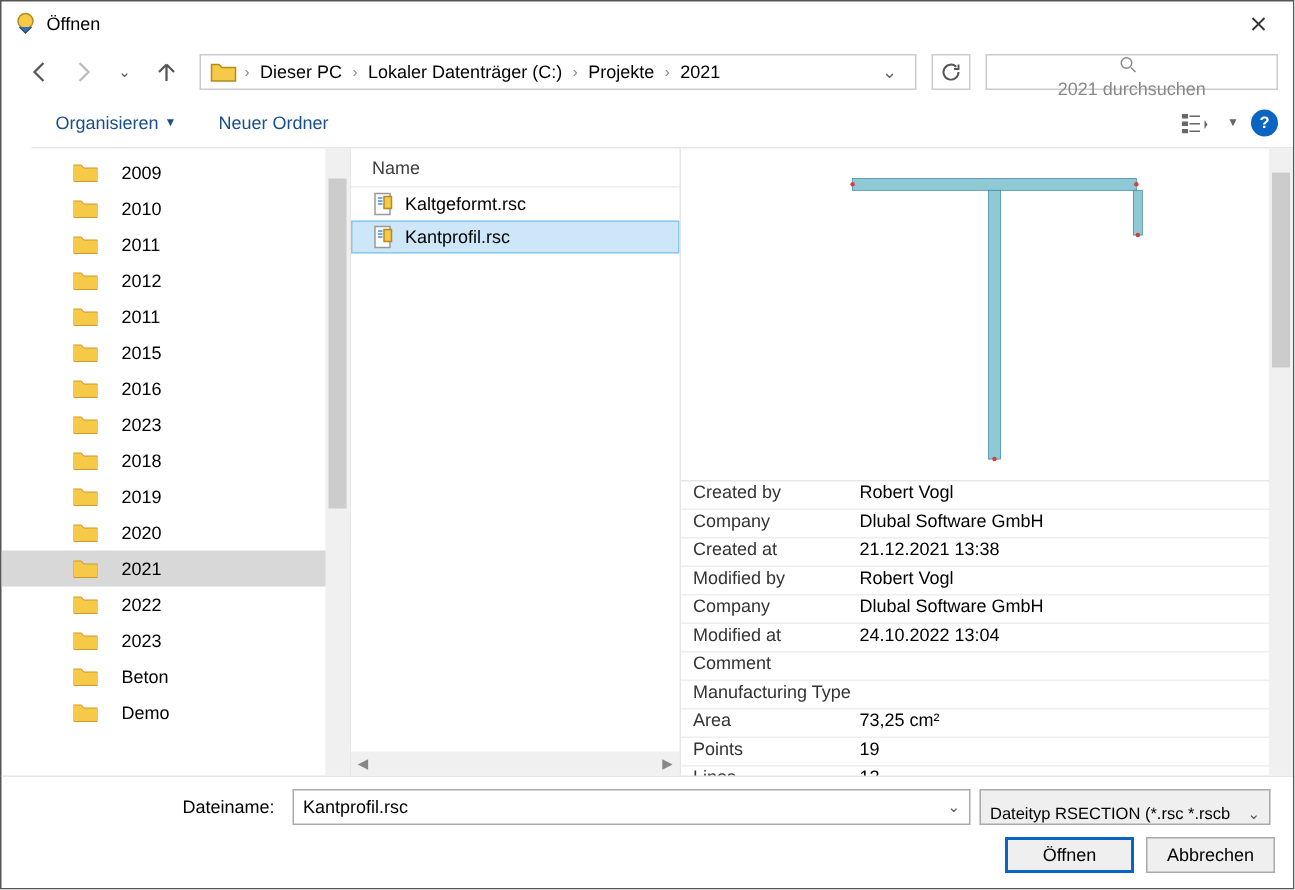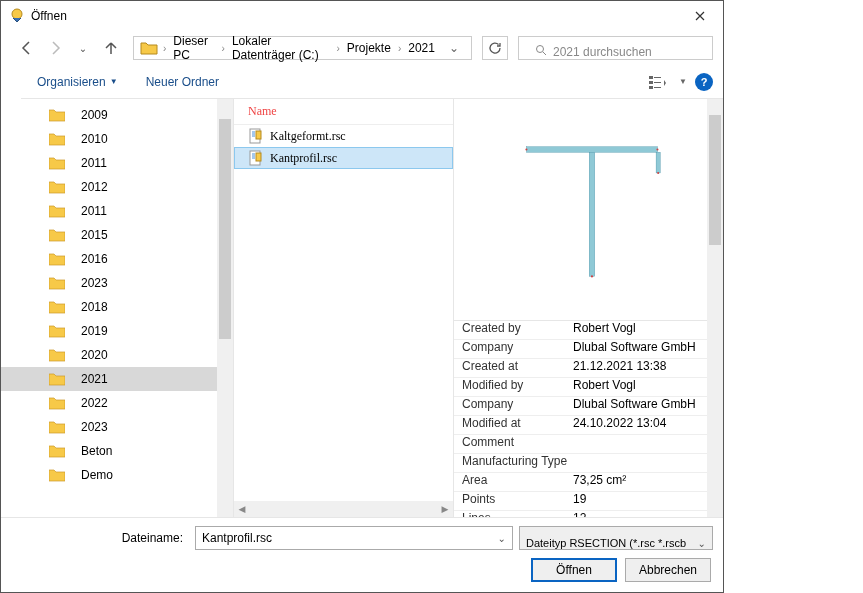--- a/index.html
+++ b/index.html
@@ -1,33 +1,33 @@
 <!DOCTYPE html>
 <html><head>
 <meta charset="utf-8">
 <style>
   * { box-sizing: border-box; margin: 0; padding: 0; }
   body { font-family: "Segoe UI", Tahoma, sans-serif; font-size: 12px; color: #000; background: #fff; }
-  .window { width: 724px; height: 593px; border: 1px solid #555; display: flex; flex-direction: column; background: #fff; }
+  .window { width: 863px; height: 593px; border: 1px solid #555; display: flex; flex-direction: column; background: #fff; }
 
   .titlebar { height: 30px; display: flex; align-items: center; padding: 0 0 0 8px; }
   .titlebar .app-icon { width: 16px; height: 16px; margin-right: 6px; }
   .titlebar .title { flex: 1; font-size: 12px; }
   .titlebar .close { width: 46px; height: 30px; display: flex; align-items: center; justify-content: center; }
 
   .navbar { height: 34px; display: flex; align-items: center; padding: 0 10px 0 14px; gap: 4px; }
   .nav-btn { width: 24px; height: 24px; display: flex; align-items: center; justify-content: center; color: #888; }
   .nav-btn.active { color: #333; }
   .breadcrumb { flex: 1; height: 24px; border: 1px solid #ccc; display: flex; align-items: center; padding: 0 4px; gap: 2px; margin: 0 6px; }
   .bc-folder-icon { width: 18px; height: 18px; margin: 0 2px; }
   .bc-item { padding: 0 4px; cursor: default; }
   .bc-sep { color: #888; font-size: 10px; padding: 0 1px; }
   .bc-down { margin-left: auto; padding: 0 8px; color: #666; }
   .refresh-btn { width: 26px; height: 24px; border: 1px solid #ccc; display: flex; align-items: center; justify-content: center; }
-  .searchbox { width: 195px; height: 24px; border: 1px solid #ccc; display: flex; align-items: flex-end; padding: 0 16px; color: #888; margin-left: 6px; }
+  .searchbox { width: 195px; height: 24px; border: 1px solid #ccc; display: flex; align-items: center; padding: 0 16px; color: #888; margin-left: 6px; flex-direction: column; }
   .searchbox .s-icon { margin-right: 6px; }
 
   .toolbar { height: 34px; border-bottom: 1px solid #e6e6e6; display: flex; align-items: center; padding: 0 10px; margin-left: 20px; }
   .tb-btn { padding: 4px 6px; color: #1a4e8a; display: flex; align-items: center; gap: 4px; }
   .tb-btn .caret { font-size: 8px; }
   .tb-right { margin-left: auto; display: flex; align-items: center; gap: 8px; }
   .view-icon { width: 26px; height: 20px; border: 1px solid transparent; display: flex; align-items: center; justify-content: center; }
   .help-icon { width: 18px; height: 18px; border-radius: 50%; background: #0a64c2; color: #fff; display: flex; align-items: center; justify-content: center; font-size: 11px; font-weight: bold; }
 
   .body { flex: 1; display: flex; min-height: 0; }
@@ -35,22 +35,22 @@
   .tree-scroll { position: absolute; right: 0; top: 0; bottom: 0; width: 16px; background: #f0f0f0; }
   .tree-scroll .thumb { position: absolute; left: 2px; right: 2px; top: 20px; height: 220px; background: #ccc; }
   .tree-item { height: 24px; display: flex; align-items: center; padding-left: 48px; gap: 16px; }
   .tree-item.selected { background: #d8d8d8; }
   .folder-icon { width: 16px; height: 14px; }
   .folder-icon svg { display: block; }
 
   .filelist { width: 220px; border-left: 1px solid #e6e6e6; display: flex; flex-direction: column; position: relative; }
   .filelist-scroll { position: absolute; bottom: 0; left: 0; right: 0; height: 16px; background: #f0f0f0; display: flex; align-items: center; }
   .fl-arrow { width: 16px; text-align: center; color: #888; font-size: 9px; }
-  .filelist-header { height: 26px; display: flex; align-items: center; padding-left: 14px; color: #ef4444; border-bottom: 1px solid #eee; font-family: Liberation Serif, serif; }
-  .file-row { height: 22px; display: flex; align-items: center; padding-left: 14px; gap: 6px; font-family: Liberation Serif, serif; }
+  .filelist-header { height: 26px; display: flex; align-items: center; padding-left: 14px; color: #404040; border-bottom: 1px solid #eee; }
+  .file-row { height: 22px; display: flex; align-items: center; padding-left: 14px; gap: 6px; }
   .file-row.selected { background: #cde6f8; border: 1px solid #8cc8ee; padding-left: 13px; }
   .file-icon { width: 16px; height: 16px; }
 
   .preview { flex: 1; display: flex; flex-direction: column; border-left: 1px solid #e6e6e6; position: relative; }
   .preview-img { height: 222px; position: relative; border-bottom: 1px solid #e6e6e6; }
   .preview-scroll { position: absolute; right: 0; top: 0; bottom: 0; width: 16px; background: #f0f0f0; }
   .preview-scroll .thumb2 { position: absolute; left: 2px; right: 2px; top: 16px; height: 130px; background: #ccc; }
   .prop-table { flex: 1; overflow: hidden; }
   .prop-row { display: flex; height: 19px; align-items: flex-start; border-bottom: 1px solid #eee; }
   .prop-label { width: 115px; padding-left: 8px; color: #333; }

